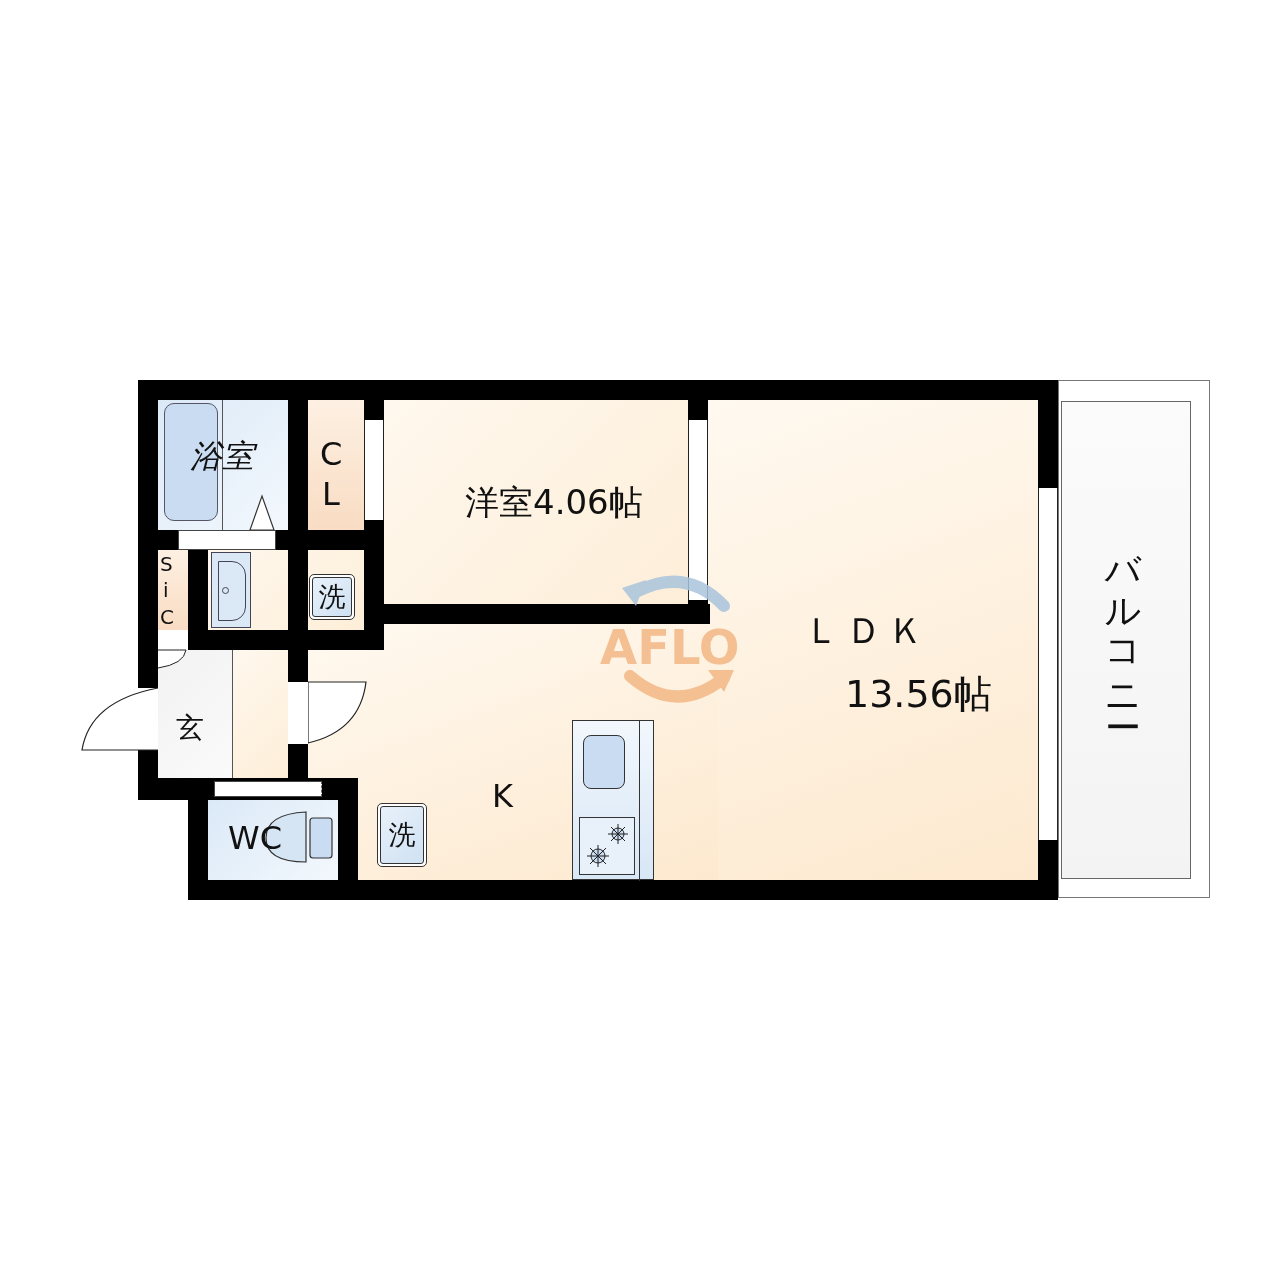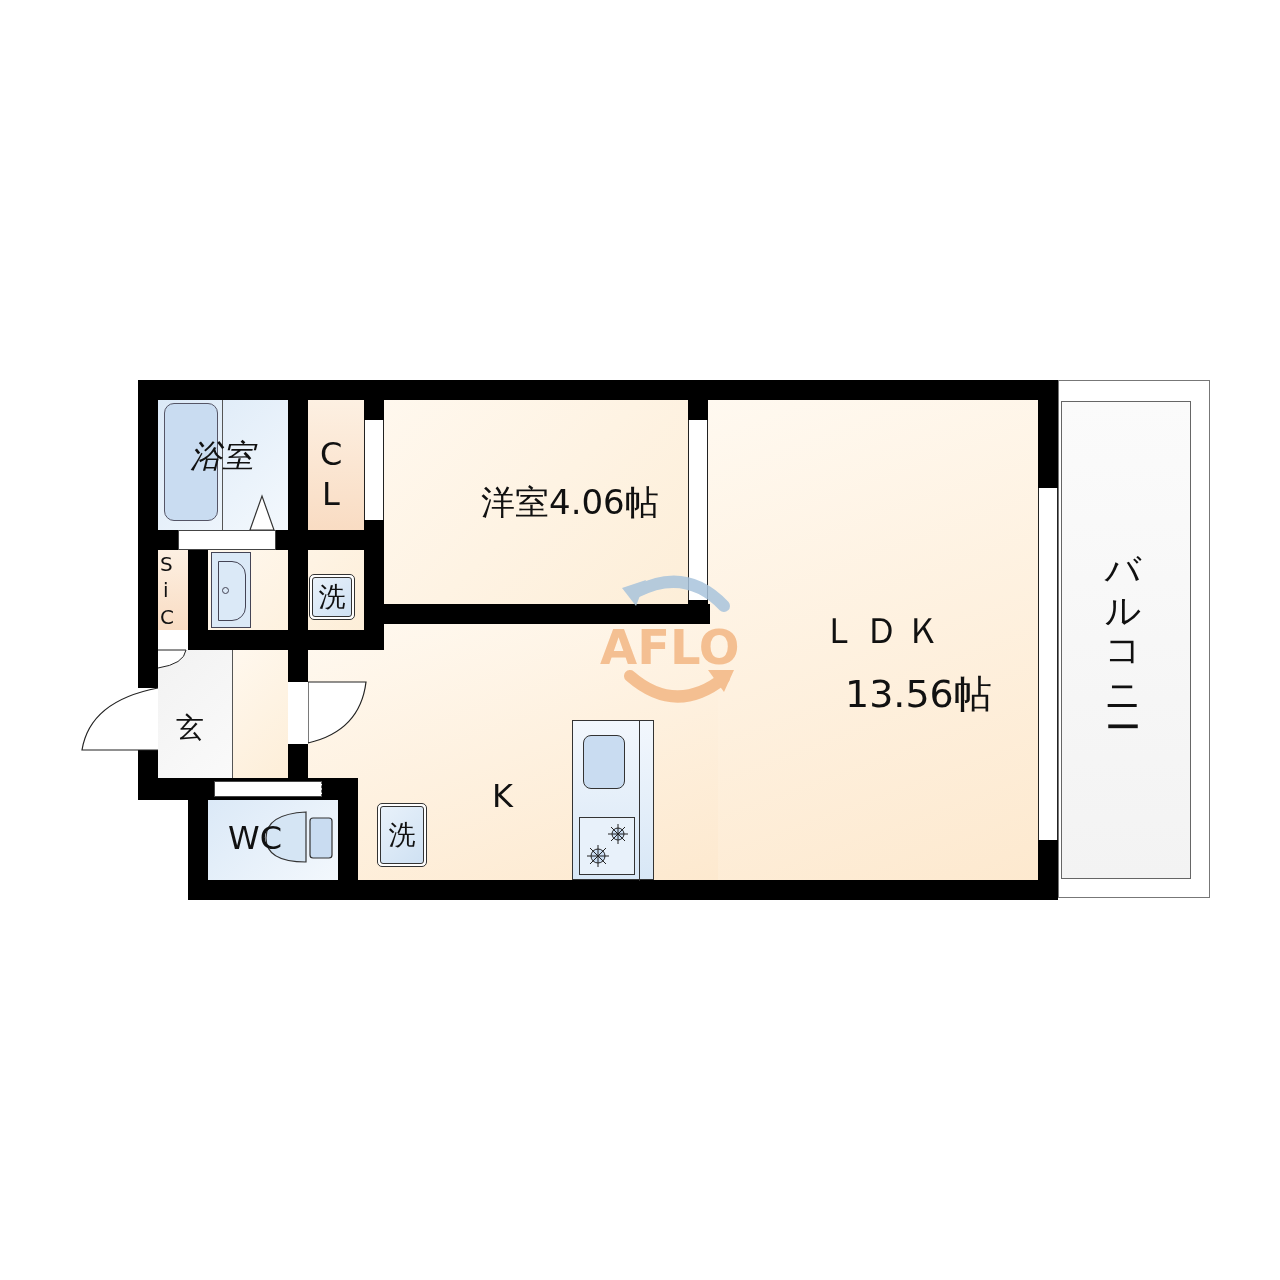--- a/index.html
+++ b/index.html
@@ -109,21 +109,21 @@
   <path d="M128 40 Q90 0 40 26" fill="none" stroke="#a9c4dc" stroke-width="12" stroke-linecap="round"></path>
   <path d="M26 22 L50 14 L40 40 Z" fill="#a9c4dc"></path>
   <path d="M34 110 Q80 150 128 112" fill="none" stroke="#f3b784" stroke-width="12" stroke-linecap="round"></path>
   <path d="M138 104 L112 104 L128 126 Z" fill="#f3b784"></path>
   <text x="4" y="98" font-family="DejaVu Sans, sans-serif" font-weight="bold" font-size="48" fill="#f3b784">AFLO</text>
 </svg>
 
 <div class="label" style="left:190px;top:440px;font-size:32px;font-style:italic;">浴室</div>
 <div class="label" style="left:320px;top:438px;font-size:32px;">C</div>
 <div class="label" style="left:322px;top:478px;font-size:32px;">L</div>
-<div class="label" style="left:465px;top:485px;font-size:34px;margin-left:16px;">洋室4.06帖</div>
-<div class="label" style="left:822px;top:613px;font-size:36px;letter-spacing:6px;">ＬＤＫ</div>
+<div class="label" style="left:465px;top:485px;font-size:34px;">洋室4.06帖</div>
+<div class="label" style="left:804px;top:613px;font-size:36px;letter-spacing:6px;">ＬＤＫ</div>
 <div class="label" style="left:845px;top:675px;font-size:38px;">13.56帖</div>
 <div class="label" style="left:160px;top:554px;font-size:20px;">S</div>
 <div class="label" style="left:163px;top:580px;font-size:20px;">i</div>
 <div class="label" style="left:160px;top:607px;font-size:20px;">C</div>
 <div class="label" style="left:176px;top:714px;font-size:28px;">玄</div>
 <div class="label" style="left:228px;top:822px;font-size:32px;text-align:right;">WC</div>
 <div class="label" style="left:492px;top:780px;font-size:32px;">K</div>
 
 </body></html>

